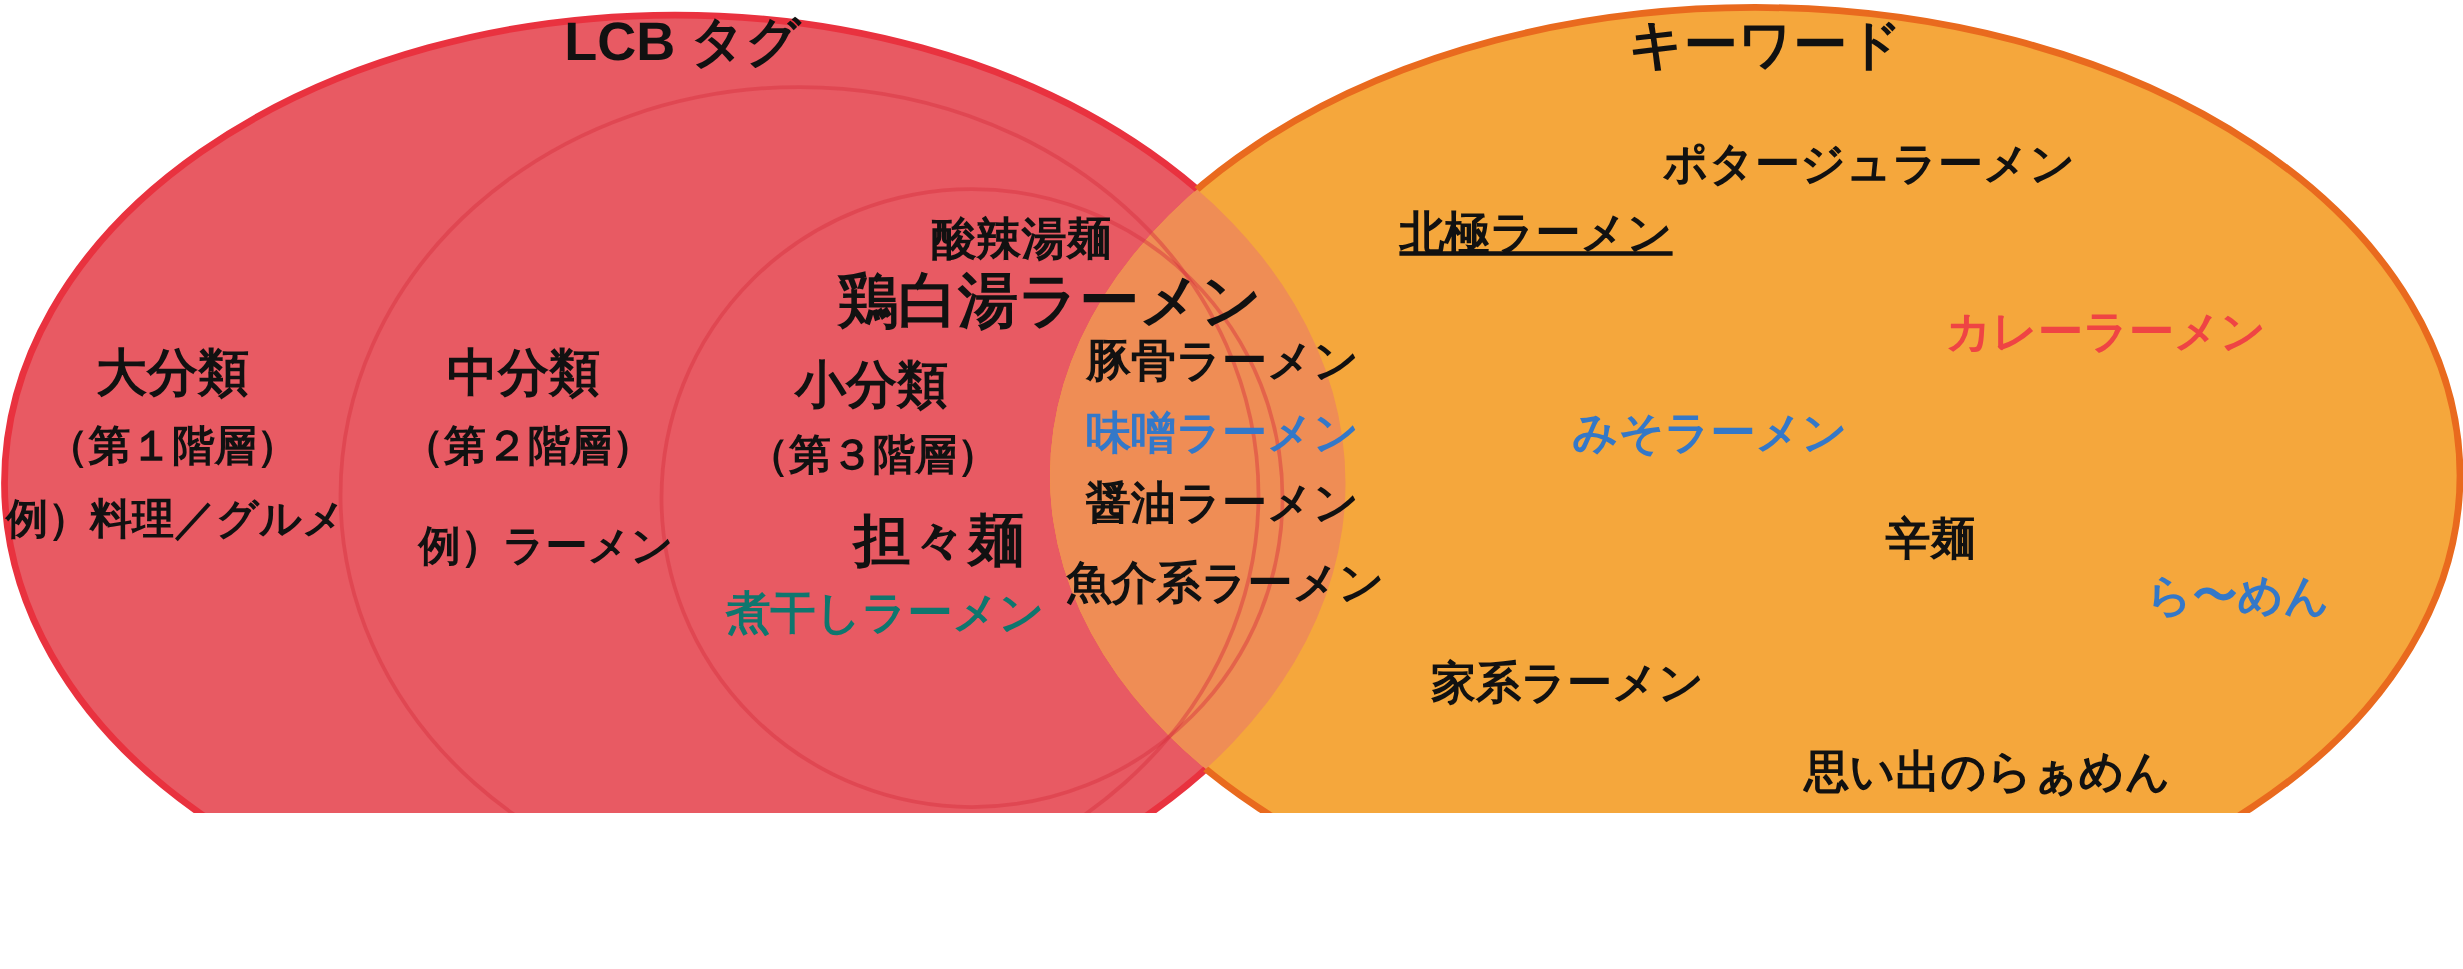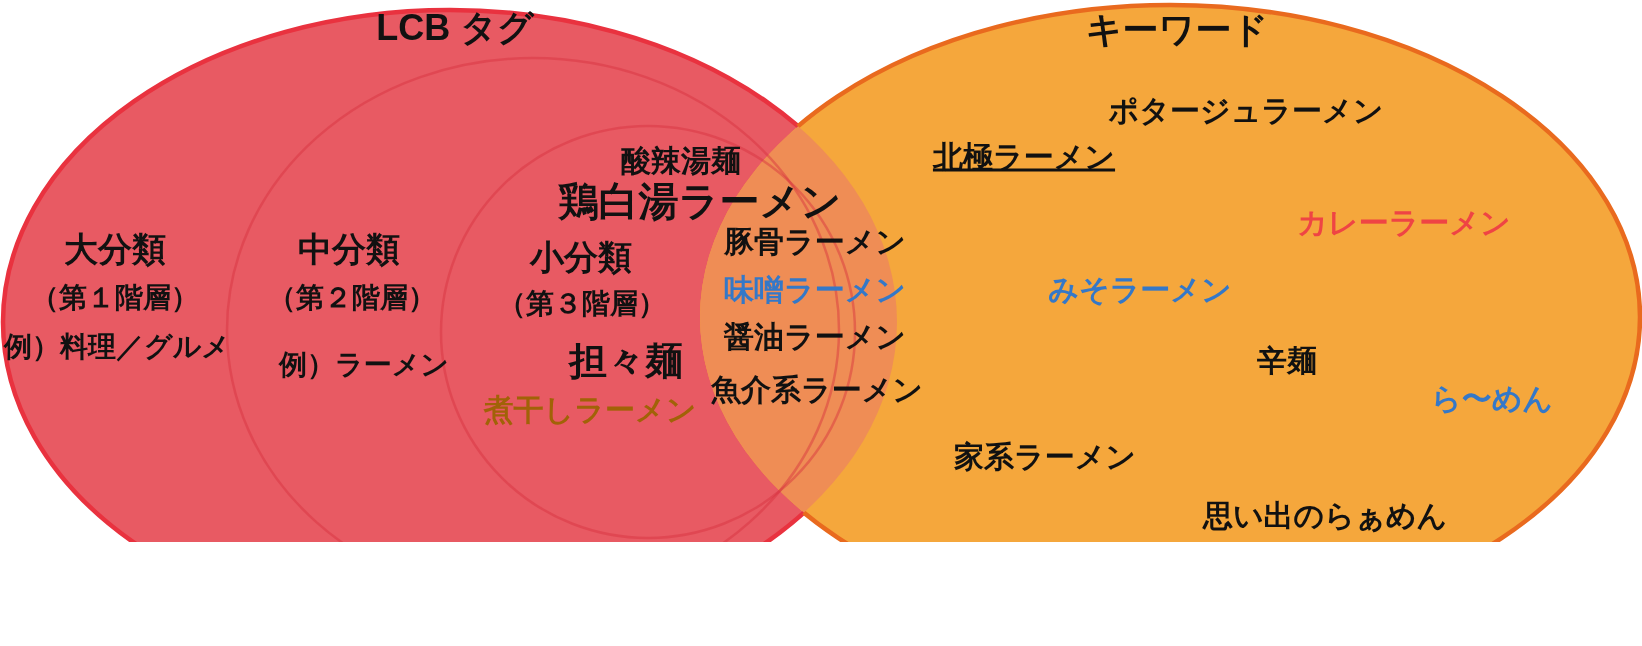--- a/index.html
+++ b/index.html
@@ -68,21 +68,21 @@
   <div class="lbl sz34" style="left:349px;top:250px;">中分類</div>
   <div class="lbl sz28" style="left:352px;top:298px;">（第２階層）</div>
   <div class="lbl sz28" style="left:364px;top:345px;margin-top:20px;">例）ラーメン</div>
 
   <div class="lbl sz34" style="left:581px;top:258px;">小分類</div>
   <div class="lbl sz28" style="left:582px;top:304px;">（第３階層）</div>
 
   <div class="lbl sz30" style="left: 681px; top: 160px; color: rgb(17, 17, 17);">酸辣湯麺</div>
   <div class="lbl sz40" style="left: 672px; top: 201px; color: rgb(17, 17, 17); margin-left: 28px;">鶏白湯ラーメン</div>
   <div class="lbl sz31" style="left: 626px; top: 362px; color: rgb(17, 17, 17);">担々麺</div>
-  <div class="lbl sz30" style="left: 590px; top: 409px; color: #a16207;">煮干しラーメン</div>
+  <div class="lbl sz30" style="left: 590px; top: 409px; color: #0f766e;">煮干しラーメン</div>
 
   <div class="lbl sz30" style="left: 815px; top: 241px; color: rgb(17, 17, 17);">豚骨ラーメン</div>
   <div class="lbl sz30" style="left: 815px; top: 289px; color: rgb(52, 120, 200);">味噌ラーメン</div>
   <div class="lbl sz30" style="left: 815px; top: 336px; color: rgb(17, 17, 17);">醤油ラーメン</div>
   <div class="lbl sz30" style="left: 817px; top: 389px; color: rgb(17, 17, 17);">魚介系ラーメン</div>
 
   <div class="lbl sz36" style="left:1177px;top:30px;">キーワード</div>
 
   <div class="lbl sz30" style="left: 1246px; top: 110px; color: rgb(17, 17, 17);">ポタージュラーメン</div>
   <div class="lbl sz30" style="left: 1024px; top: 156px; color: rgb(17, 17, 17); text-decoration: underline;">北極ラーメン</div>

